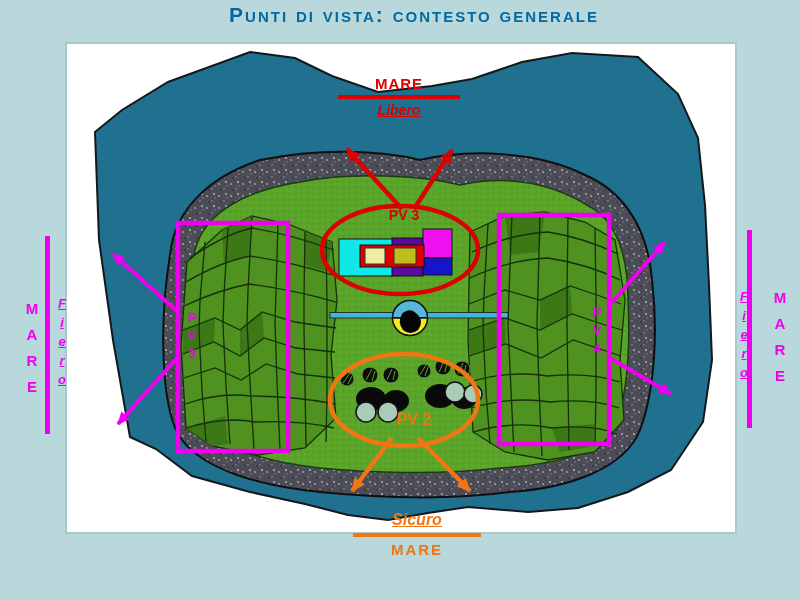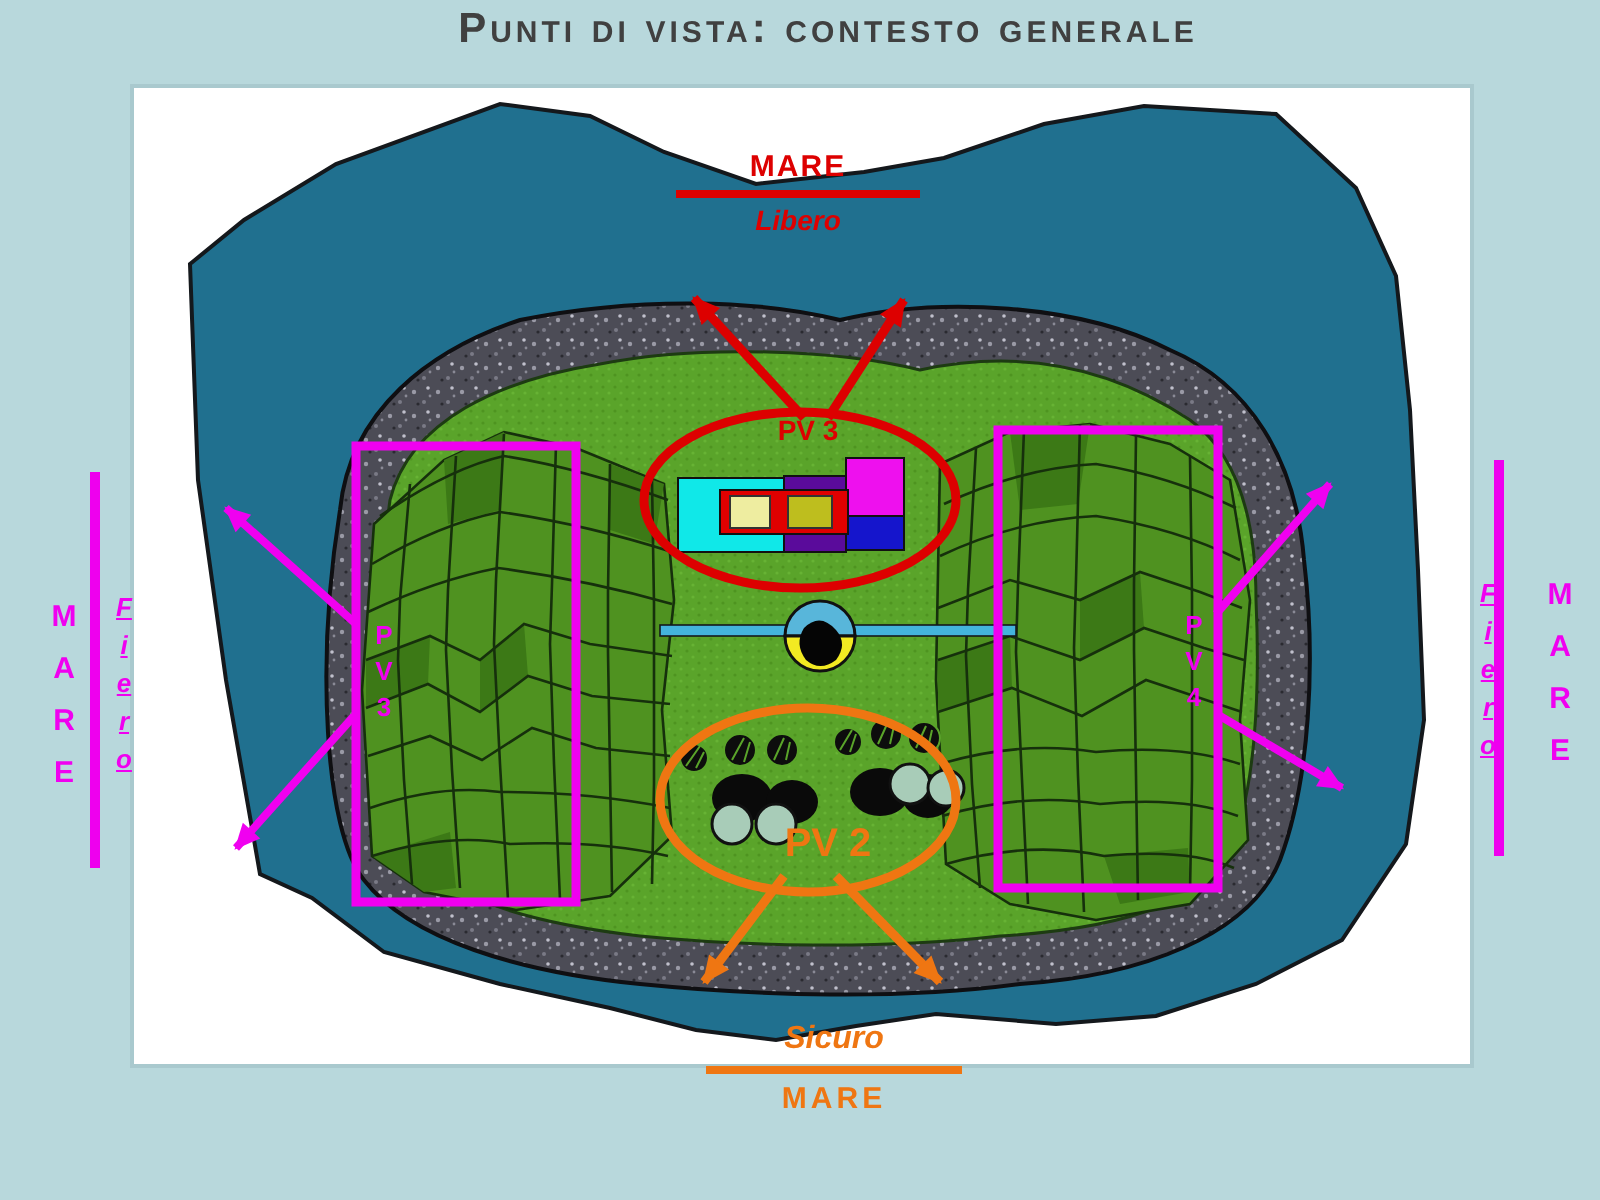--- a/index.html
+++ b/index.html
@@ -5,50 +5,50 @@
   html,body{margin:0;padding:0;}
   body{
     width:800px;height:600px;position:relative;overflow:hidden;
     background:#b8d8dc;
     font-family:"Liberation Sans","DejaVu Sans",sans-serif;
   }
   .abs{position:absolute;}
   #page-title{
     left:0;top:3px;width:800px;padding-left:28px;box-sizing:border-box;
     text-align:center;font-size:21px;font-weight:bold;letter-spacing:2px;
-    font-variant:small-caps;color:#404040;
+    font-variant:small-caps;color:#0369a1;
   }
   #frame{
     left:65px;top:42px;width:668px;height:488px;
     background:#ffffff;border:2px solid #a9c9ce;
   }
   #scene{left:0;top:0;width:800px;height:600px;}
   .lbl{font-weight:bold;text-align:center;}
   .red{color:#dd0000;}
   .orange{color:#ef7612;}
   .magenta{color:#f000f0;}
-  .qual{font-style:italic;}
+  .qual{font-style:italic;text-decoration:underline;}
   .hline{height:4px;}
   .vline{width:5px;background:#ee00ee;}
   .vstack span{display:block;text-align:center;}
   .vstack.u span{text-decoration:underline;}
   #top-mare{top:75px;left:333px;width:132px;font-size:15px;letter-spacing:1px;}
   #top-line{top:95px;left:338px;width:122px;background:#dd0000;}
   #top-libero{top:102px;left:333px;width:132px;font-size:14px;}
   #bottom-sicuro{top:511px;left:353px;width:128px;font-size:16px;}
   #bottom-line{top:533px;left:353px;width:128px;background:#ef7612;}
   #bottom-mare{top:541px;left:353px;width:128px;font-size:15px;letter-spacing:2px;}
   #left-line{left:45px;top:236px;height:198px;}
   #left-mare{left:20px;top:296px;width:24px;font-size:15px;line-height:26px;}
   #left-fiero{left:53px;top:294px;width:18px;font-size:13px;line-height:19px;}
   #right-line{left:747px;top:230px;height:198px;}
   #right-fiero{left:735px;top:287px;width:18px;font-size:13px;line-height:19px;}
   #right-mare{left:768px;top:285px;width:24px;font-size:15px;line-height:26px;}
   #pv1-label{left:378px;top:207px;width:52px;font-size:14px;}
-  #pv2-label{left:384px;top:411px;width:60px;font-size:20px;}
+  #pv2-label{left:384px;top:411px;width:60px;font-size:16px;}
   #pv3-label{left:184px;top:309px;width:16px;font-size:13px;line-height:18px;}
   #pv4-label{left:589px;top:304px;width:16px;font-size:13px;line-height:18px;}
 </style>
 </head>
 <body>
 
 <div class="abs" id="page-title">Punti di vista: contesto generale</div>
 
 <div class="abs" id="frame"></div>
 

